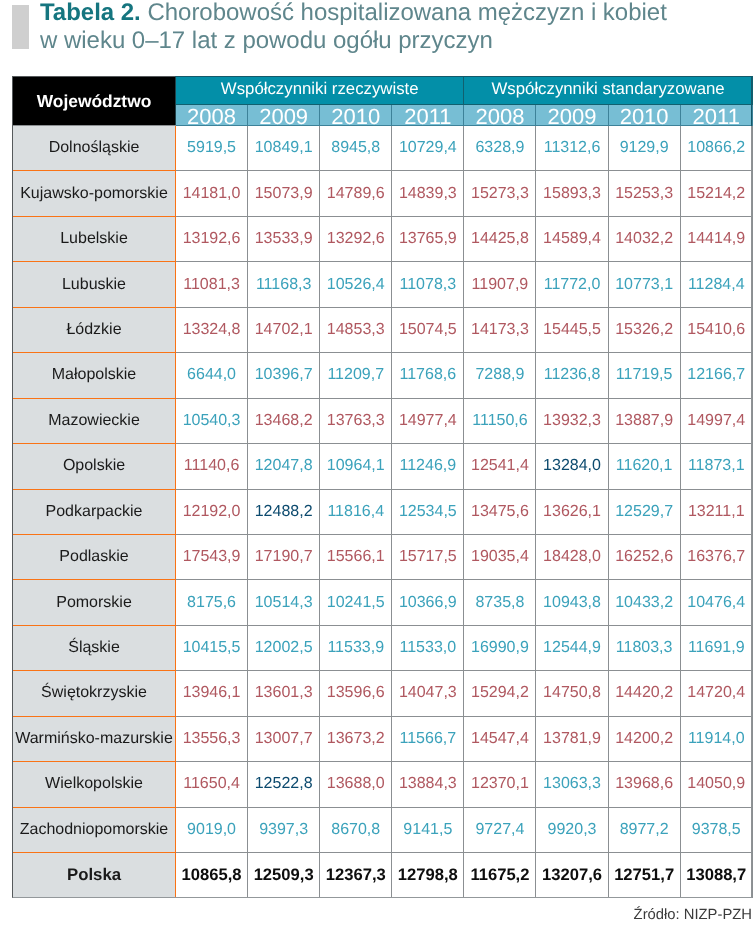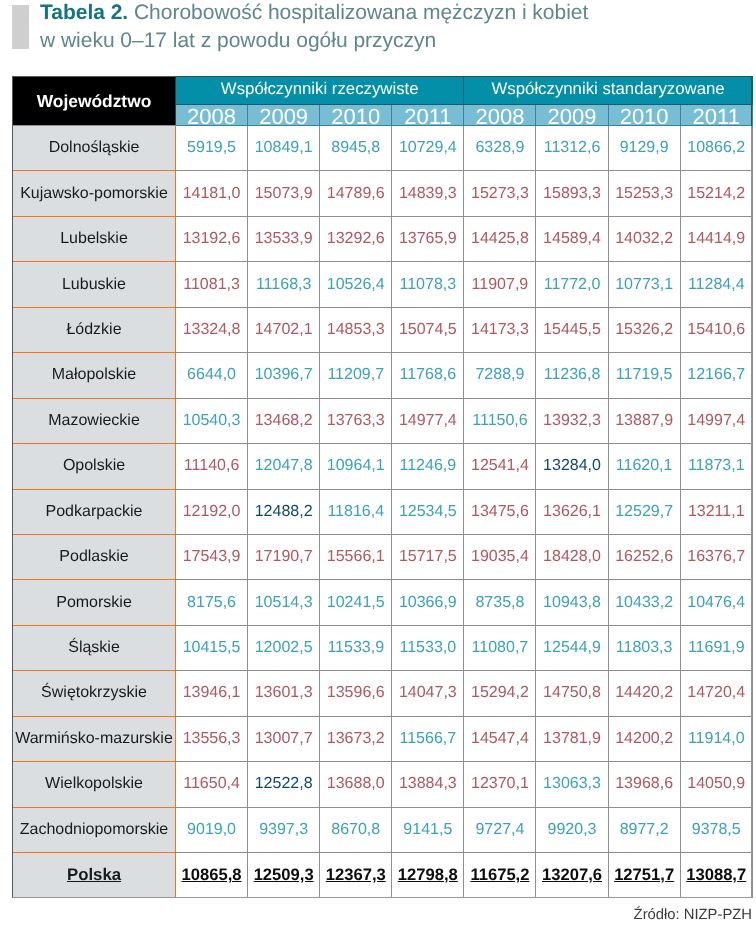--- a/index.html
+++ b/index.html
@@ -22,21 +22,21 @@
     align-items: flex-start;
   }
   .title-bar {
     width: 17px; height: 44px;
     background: #cfcfcf;
     flex: 0 0 17px;
     margin-top: 6.2px;
   }
   .title-text {
     margin-left: 11px;
-    font-size: 21px;
+    font-size: 24px;
     line-height: 27.8px;
     color: #5f868c;
     letter-spacing: -0.02px;
   }
   .title-strong {
     font-weight: bold;
     color: #15757f;
   }
 
   
@@ -131,21 +131,21 @@
   }
   td.num {
     background: #ffffff;
     font-size: 16px;
     text-align: center;
     border: 1px solid #8b8f92;
   }
   td.num.t { color: #3ba2bb; }
   td.num.r { color: #b05860; }
   td.num.k { color: #0c4a6e; }
-  tr.total td { font-weight: bold; text-decoration: underline; }
+  tr.total td { font-weight: bold; }
   tr.total td.num { font-size: 16.6px; text-align: center; }
   tr.total td.name { font-size: 16.8px; }
   tr.total td.num { color: #0d0d0d; }
 
   
   .source {
     position: absolute;
     right: 4px; top: 907px;
     font-size: 14.8px;
     color: #3b3b3b;
@@ -316,21 +316,21 @@
           <td class="num t">10943,8</td>
           <td class="num t">10433,2</td>
           <td class="num t">10476,4</td>
         </tr>
         <tr>
           <td class="name">Śląskie</td>
           <td class="num t">10415,5</td>
           <td class="num t">12002,5</td>
           <td class="num t">11533,9</td>
           <td class="num t">11533,0</td>
-          <td class="num t">11080,7</td>
+          <td class="num t">16990,9</td>
           <td class="num t">12544,9</td>
           <td class="num t">11803,3</td>
           <td class="num t">11691,9</td>
         </tr>
         <tr>
           <td class="name">Świętokrzyskie</td>
           <td class="num r">13946,1</td>
           <td class="num r">13601,3</td>
           <td class="num r">13596,6</td>
           <td class="num r">14047,3</td>

